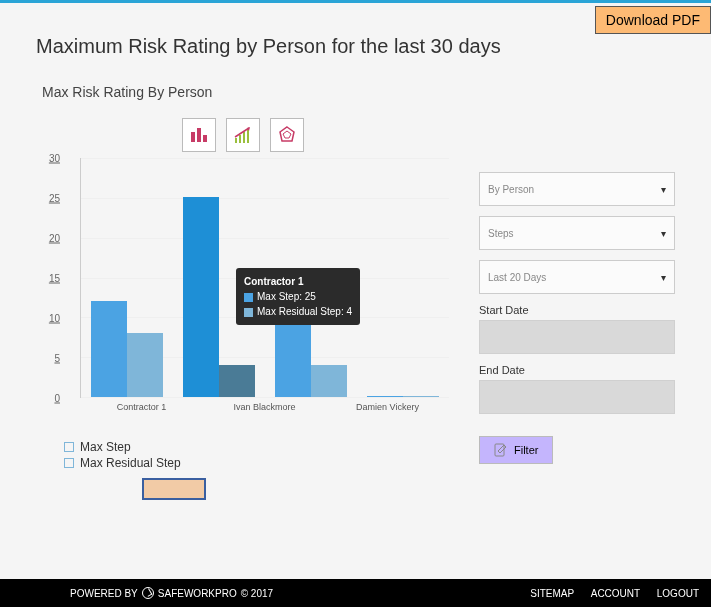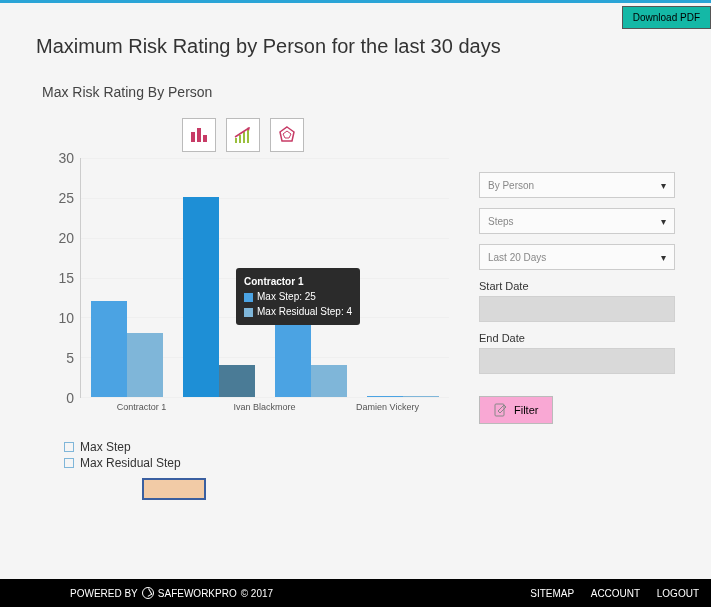--- a/index.html
+++ b/index.html
@@ -1,50 +1,50 @@
 <!DOCTYPE html>
 <html><head>
 <meta charset="utf-8">
 <style>
   * { box-sizing: border-box; margin: 0; padding: 0; }
   body { font-family: Arial, Helvetica, sans-serif; background: #f5f5f5; color: #333; width: 711px; height: 607px; overflow: hidden; position: relative; }
   .topbar { height: 3px; background: #2aa4d6; }
-  .download-btn { position: absolute; top: 6px; right: 0; border: 1px solid #555; background: #14b8a6; font-size: 10px; padding: 5px 10px; cursor: pointer; }
+  .download-btn { position: absolute; top: 6px; right: 0; border: 1px solid #555; background: #fdba74; font-size: 14px; padding: 5px 10px; cursor: pointer; }
   .page { padding: 12px 36px 0 36px; }
   h1.title { font-weight: 400; font-size: 20px; color: #333; margin: 20px 0 26px 0; }
   h2.subtitle { font-weight: 400; font-size: 14px; color: #444; margin: 0 0 18px 6px; }
   .content { display: flex; gap: 30px; }
   .left { flex: 1; position: relative; }
   .toolbar { display: flex; justify-content: center; gap: 10px; margin-bottom: 6px; }
   .tool-btn { width: 34px; height: 34px; border: 1px solid #bbb; background: #fff; display: flex; align-items: center; justify-content: center; cursor: pointer; }
   .chart-area { position: relative; height: 260px; margin-left: 20px; }
   .y-axis { position: absolute; left: 0; top: 0; bottom: 20px; width: 20px; }
-  .y-tick { position: absolute; right: 2px; font-size: 14px; color: #666; transform: translateY(50%); }
+  .y-tick { position: absolute; right: 16px; font-size: 10px; color: #666; transform: translateY(50%); text-decoration: underline; }
   .plot { position: absolute; left: 24px; right: 0; top: 0; bottom: 20px; border-left: 1px solid #ccc; border-bottom: 1px solid #ccc; }
   .grid-line { position: absolute; left: 0; right: 0; border-top: 1px solid #efefef; }
   .bargroup { position: absolute; bottom: 0; width: 20%; display: flex; align-items: flex-end; justify-content: center; gap: 0; }
   .bar { width: 36px; }
   .bar.max { background: #4ba3e3; }
   .bar.res { background: #7fb6d9; }
   .bargroup.highlight .bar.max { background: #1e8fd6; }
   .bargroup.highlight .bar.res { background: #4a7b96; }
   .x-labels { position: absolute; left: 24px; right: 0; bottom: 0; height: 20px; display: flex; }
   .x-label { flex: 1; text-align: center; font-size: 9px; color: #555; padding-top: 4px; }
   .tooltip { position: absolute; background: #2b2b2b; color: #fff; font-size: 10px; padding: 6px 8px; border-radius: 3px; line-height: 1.5; }
   .tooltip .sq { display: inline-block; width: 9px; height: 9px; margin-right: 4px; vertical-align: middle; }
   .legend { margin: 22px 0 0 28px; font-size: 12px; color: #333; }
   .legend-row { display: flex; align-items: center; gap: 6px; margin-bottom: 2px; }
   .legend-box { width: 10px; height: 10px; border: 1px solid #7fb6d9; background: transparent; }
   .swatch { width: 64px; height: 22px; border: 2px solid #3a5fa0; background: #f2cba6; margin: 8px 0 0 78px; }
   .right { width: 196px; padding-top: 54px; }
-  .select, .textfield { width: 100%; border: 1px solid #ccc; background: #fbfbfb; height: 26px; font-size: 10px; color: #888; padding: 4px 8px; margin-bottom: 10px; position: relative; display: flex; align-items: center; justify-content: space-between; }
+  .select, .textfield { width: 100%; border: 1px solid #ccc; background: #fbfbfb; height: 26px; font-size: 10px; color: #888; padding: 16px 8px; margin-bottom: 10px; position: relative; display: flex; align-items: center; justify-content: space-between; }
   .select .caret { font-size: 10px; color: #333; }
   .lbl { font-size: 11px; color: #333; margin: 6px 0 4px; }
   .textfield.readonly { background: #d9d9d9; border: 1px solid #d0d0d0; height: 26px; }
-  .filter-btn { margin-top: 12px; border: 1px solid #bbb; background: #f9a8d4; padding: 6px 14px; font-size: 11px; display: inline-flex; align-items: center; gap: 6px; cursor: pointer; }
+  .filter-btn { margin-top: 12px; border: 1px solid #bbb; background: #c4b5fd; padding: 6px 14px; font-size: 11px; display: inline-flex; align-items: center; gap: 6px; cursor: pointer; }
   .footer { position: absolute; left: 0; right: 0; bottom: 0; background: #000; color: #fff; height: 28px; display: flex; align-items: center; justify-content: space-between; padding: 0 12px 0 70px; font-size: 10px; }
   .footer-right a { color: #fff; text-decoration: none; margin-left: 14px; font-size: 10px; }
   .footer-left { display: flex; align-items: center; gap: 4px; }
   .logo-circle { width: 12px; height: 12px; border: 1.5px solid #fff; border-radius: 50%; position: relative; display: inline-block; }
   .logo-circle::after { content: ""; position: absolute; width: 4px; height: 6px; border-right: 1.5px solid #fff; border-bottom: 1.5px solid #fff; transform: rotate(-30deg); top: 1px; left: 3px; }
 </style>
 </head>
 <body>
 
 <div class="topbar"></div>

